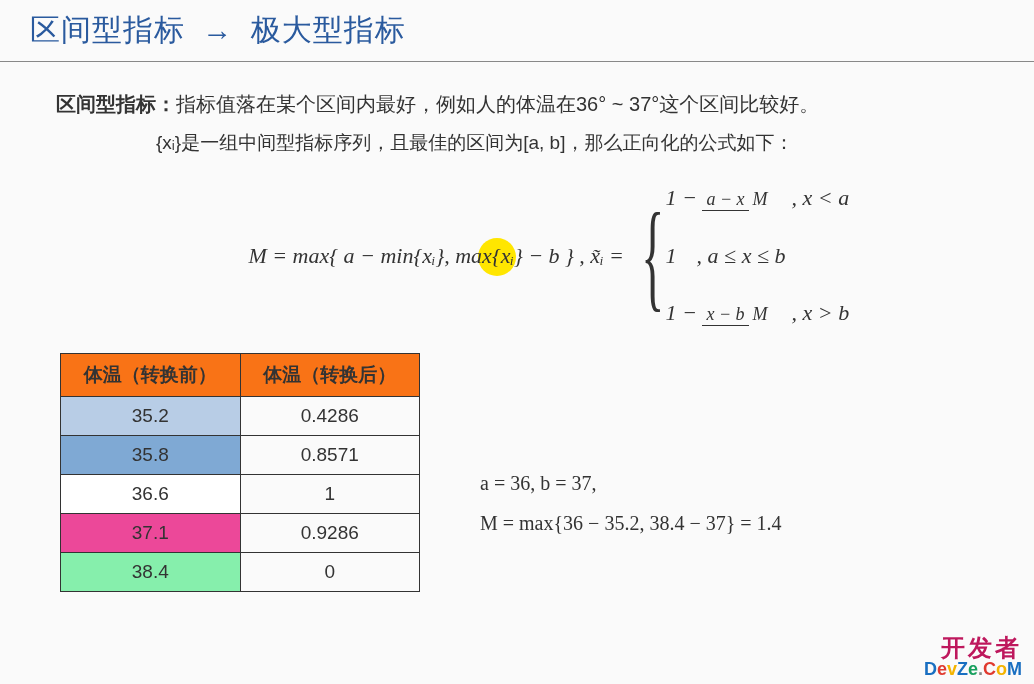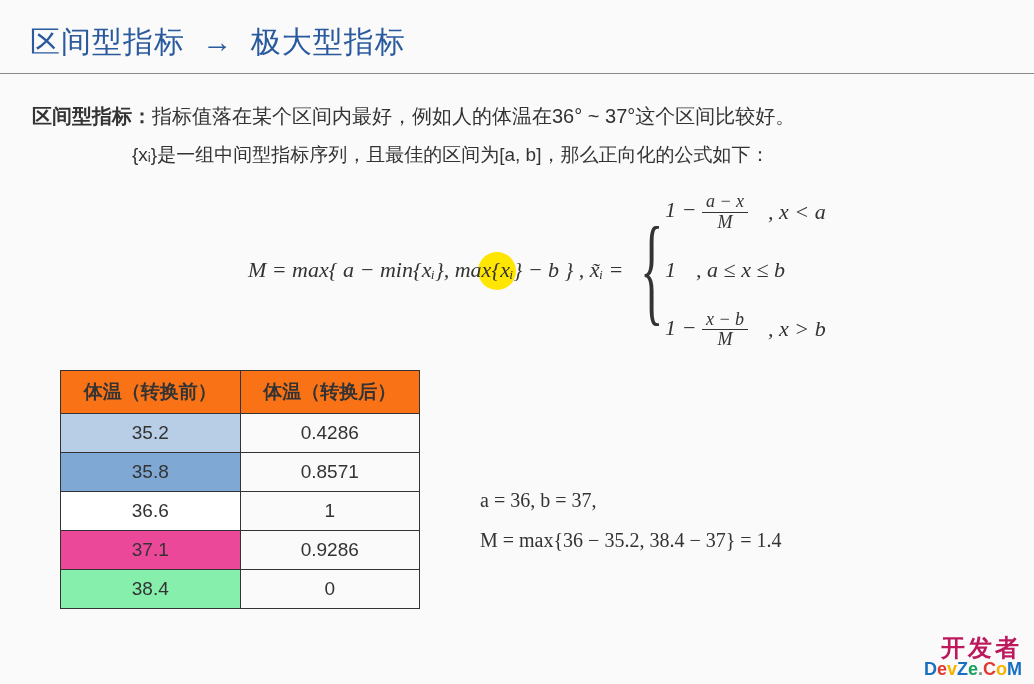--- a/index.html
+++ b/index.html
@@ -6,34 +6,34 @@
     body {
       font-family: "Microsoft YaHei", "SimSun", sans-serif;
       background: #fafafa;
       width: 1034px;
       height: 684px;
       overflow: hidden;
       position: relative;
       color: #333;
     }
     .title-bar {
-      padding: 22px 30px 10px 30px;
+      padding: 10px 30px 10px 30px;
       font-size: 30px;
       color: #2a5a9e;
       font-weight: 500;
       border-bottom: 1.5px solid #888;
       letter-spacing: 1px;
     }
     .arrow {
       display: inline-block;
       margin: 0 8px;
       color: #2a5a9e;
     }
     .content {
-      padding: 24px 40px 0 32px;
+      padding: 24px 40px 0 56px;
       font-size: 20px;
       line-height: 1.8;
     }
     .def-line { margin-bottom: 4px; }
     .def-line b { font-weight: bold; }
     .sub-line {
       margin-left: 100px;
       font-size: 19px;
       margin-bottom: 18px;
     }
@@ -77,21 +77,21 @@
     }
     .cases {
       display: flex;
       flex-direction: column;
       gap: 18px;
       font-style: italic;
     }
     .case-row { display: flex; align-items: center; gap: 20px; }
     .frac {
       display: inline-flex;
-      flex-direction: column;
+      flex-direction: row;
       align-items: center;
       vertical-align: middle;
       font-size: 18px;
       line-height: 1.1;
       font-family: Liberation Serif, serif;
     }
     .frac .num { border-bottom: 1.2px solid #333; padding: 0 4px; }
     .frac .den { padding: 0 4px; }
     .cond { font-style: italic; min-width: 90px; }
     .lower {

